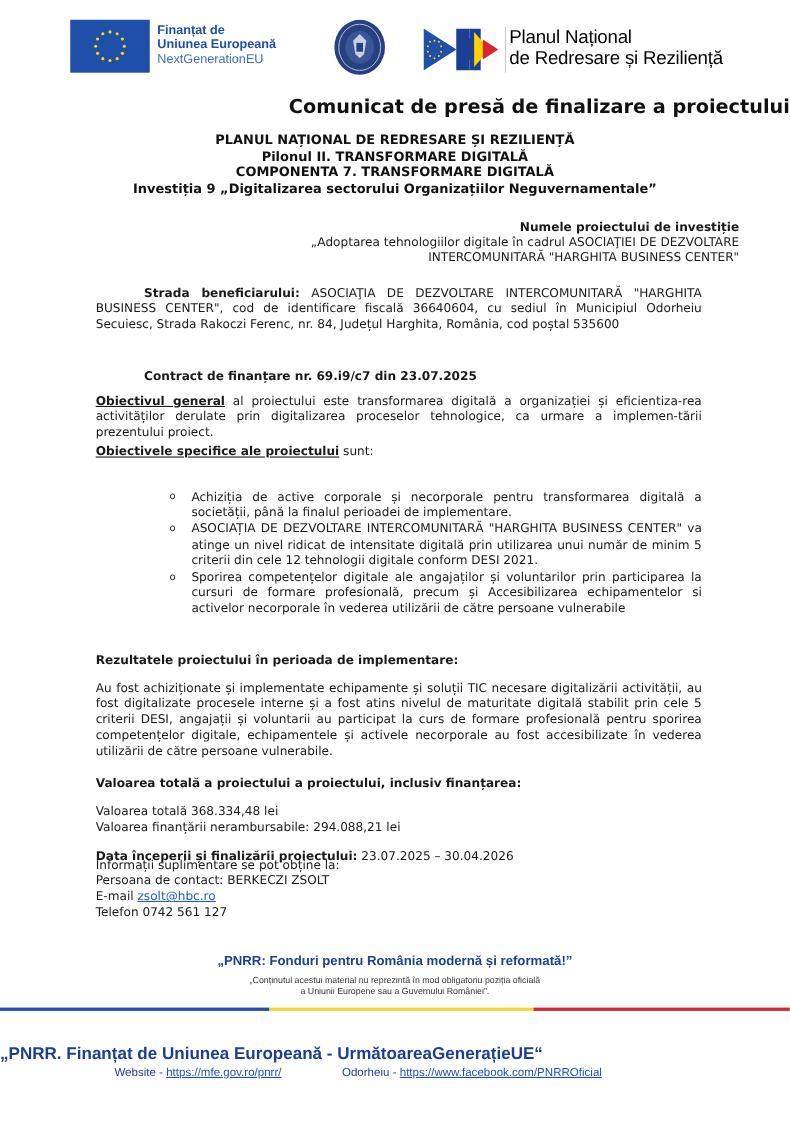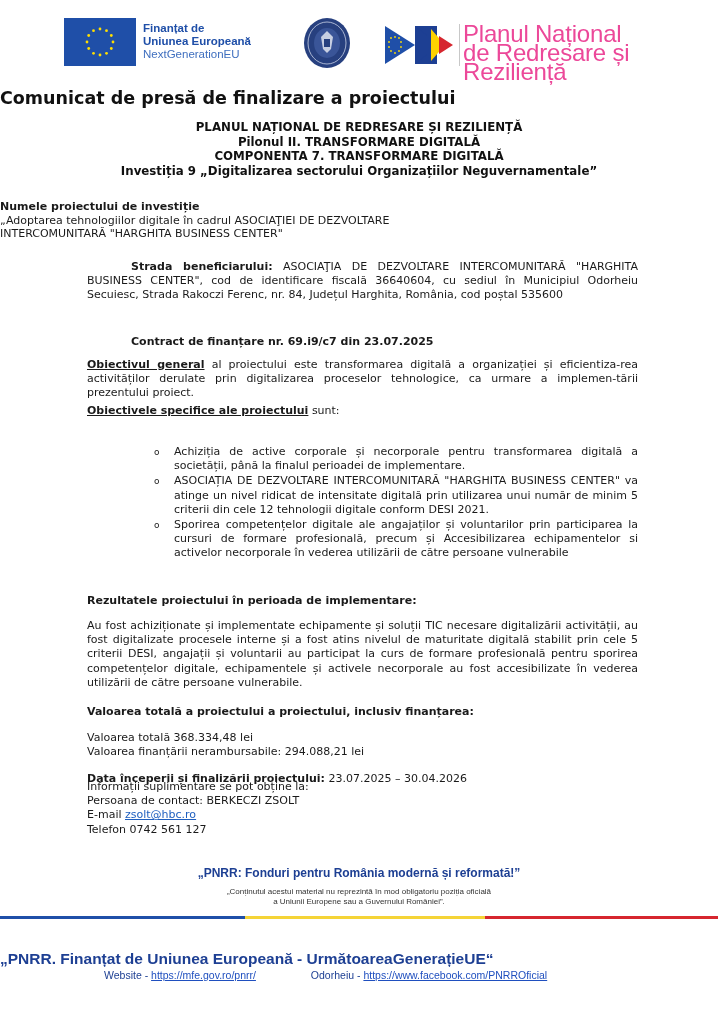--- a/index.html
+++ b/index.html
@@ -6,26 +6,26 @@
   body { width: 718px; height: 1024px; position: relative; overflow: hidden; font-family: "DejaVu Sans", sans-serif; color: #1a1a1a; }
   .header { position: absolute; top: 14px; left: 0; width: 718px; height: 62px; }
   .eu-flag { position: absolute; left: 64px; top: 4px; width: 72px; height: 48px; background: #1f4fa8; }
   .eu-flag svg { width: 72px; height: 48px; display: block; }
   .eu-text { position: absolute; left: 143px; top: 8px; font-family: "Liberation Sans", sans-serif; font-size: 11.5px; line-height: 13px; color: #1f4fa8; }
   .eu-text .b { font-weight: bold; }
   .eu-text .n { color: #3f6fbf; font-weight: normal; }
   .gov-seal { position: absolute; left: 303px; top: 3px; width: 48px; height: 52px; }
   .pnrr-logo { position: absolute; left: 385px; top: 12px; width: 72px; height: 38px; }
   .pnrr-divider { position: absolute; left: 459px; top: 10px; width: 1px; height: 42px; background: #c8c8c8; }
-  .pnrr-text { position: absolute; left: 463px; top: 10px; font-family: "Liberation Sans", sans-serif; font-size: 24px; line-height: 19px; color: #ec4899; letter-spacing: -0.2px; }
+  .pnrr-text { position: absolute; left: 463px; top: 10px; font-family: "Liberation Sans", sans-serif; font-size: 17px; line-height: 19px; color: #000000; letter-spacing: -0.2px; }
 
-  .title { position: absolute; top: 88px; left: 0; width: 718px; text-align: left; font-size: 17.5px; font-weight: bold; color: #111; }
+  .title { position: absolute; top: 88px; left: 0; width: 718px; text-align: right; font-size: 17.5px; font-weight: bold; color: #111; }
   .subtitles { position: absolute; top: 120px; left: 0; width: 718px; text-align: center; font-size: 11.8px; font-weight: bold; line-height: 14.5px; color: #111; }
 
-  .proj-name { position: absolute; top: 200px; left: 0; width: 672px; text-align: left; font-size: 11px; line-height: 13.5px; }
+  .proj-name { position: absolute; top: 200px; left: 0; width: 672px; text-align: right; font-size: 11px; line-height: 13.5px; }
   .proj-name .h { font-weight: bold; }
 
   .body-block { position: absolute; left: 87px; width: 551px; font-size: 11px; line-height: 14.2px; text-align: justify; }
   .bold { font-weight: bold; }
   .ul { text-decoration: underline; font-weight: bold; }
   .indent { text-indent: 44px; }
 
   .benef { top: 260px; }
   .contract { top: 335px; padding-left: 44px; font-weight: bold; }
   .obj-gen { top: 358px; }

